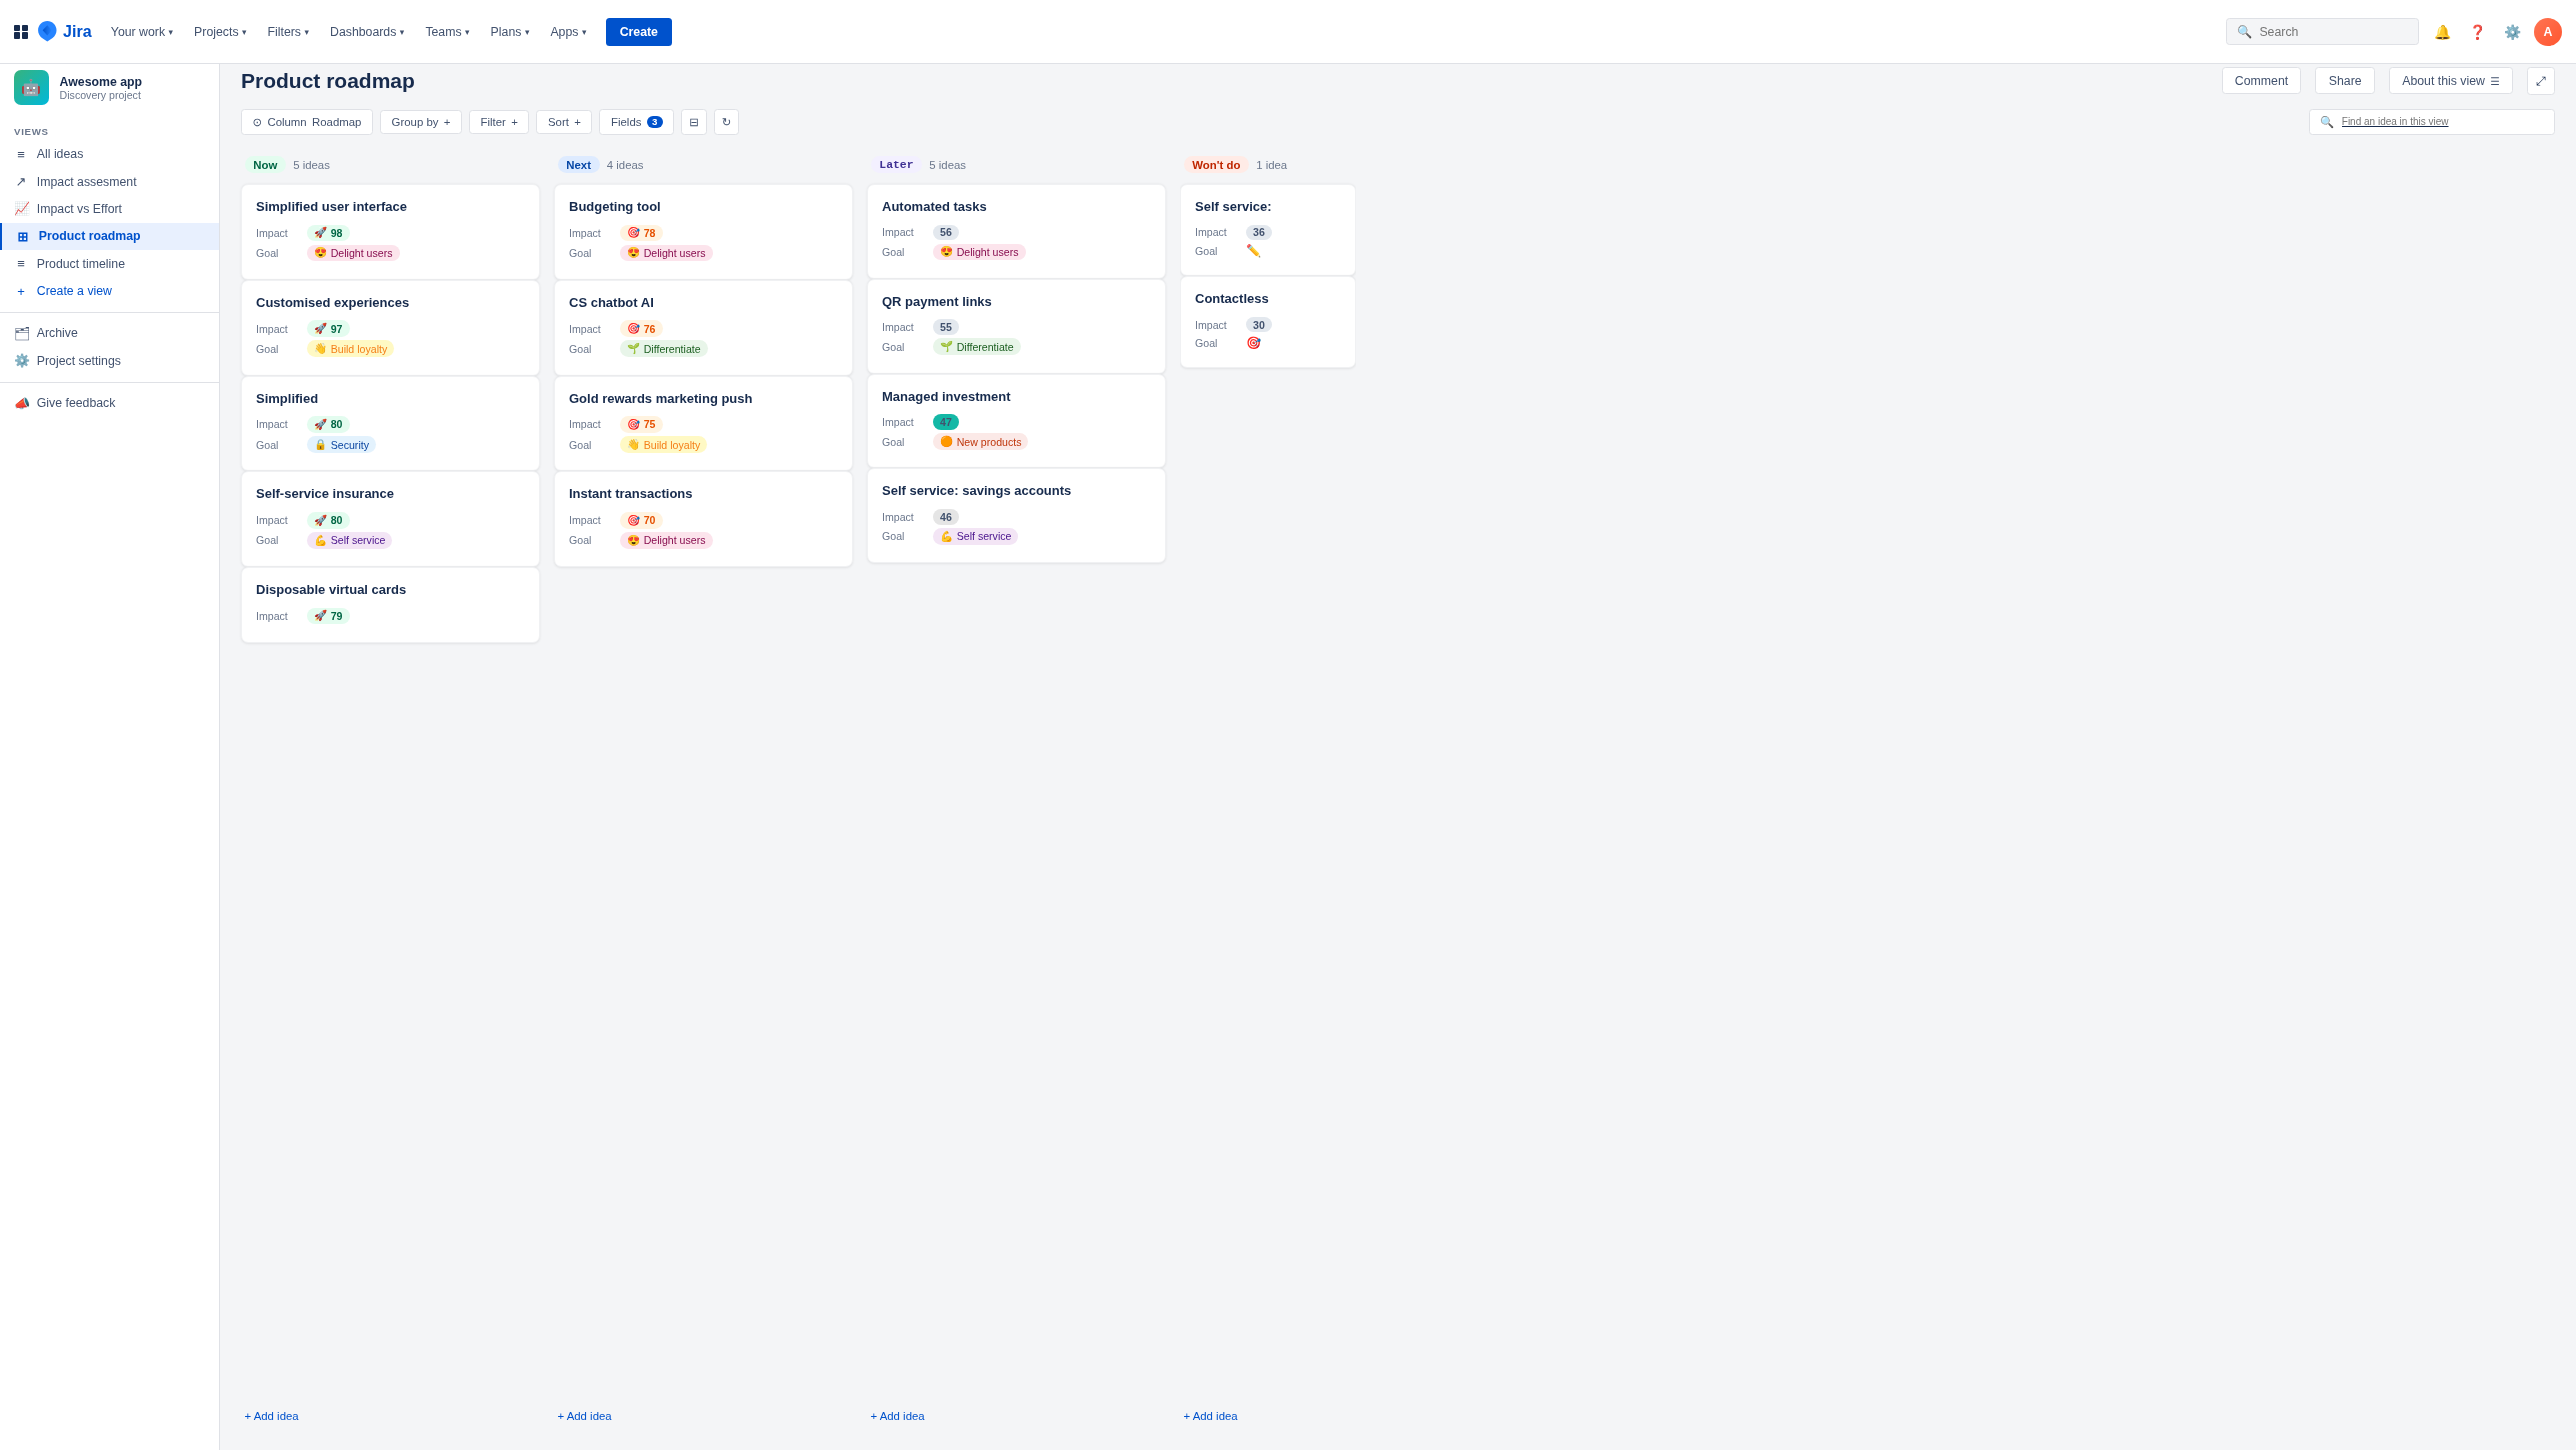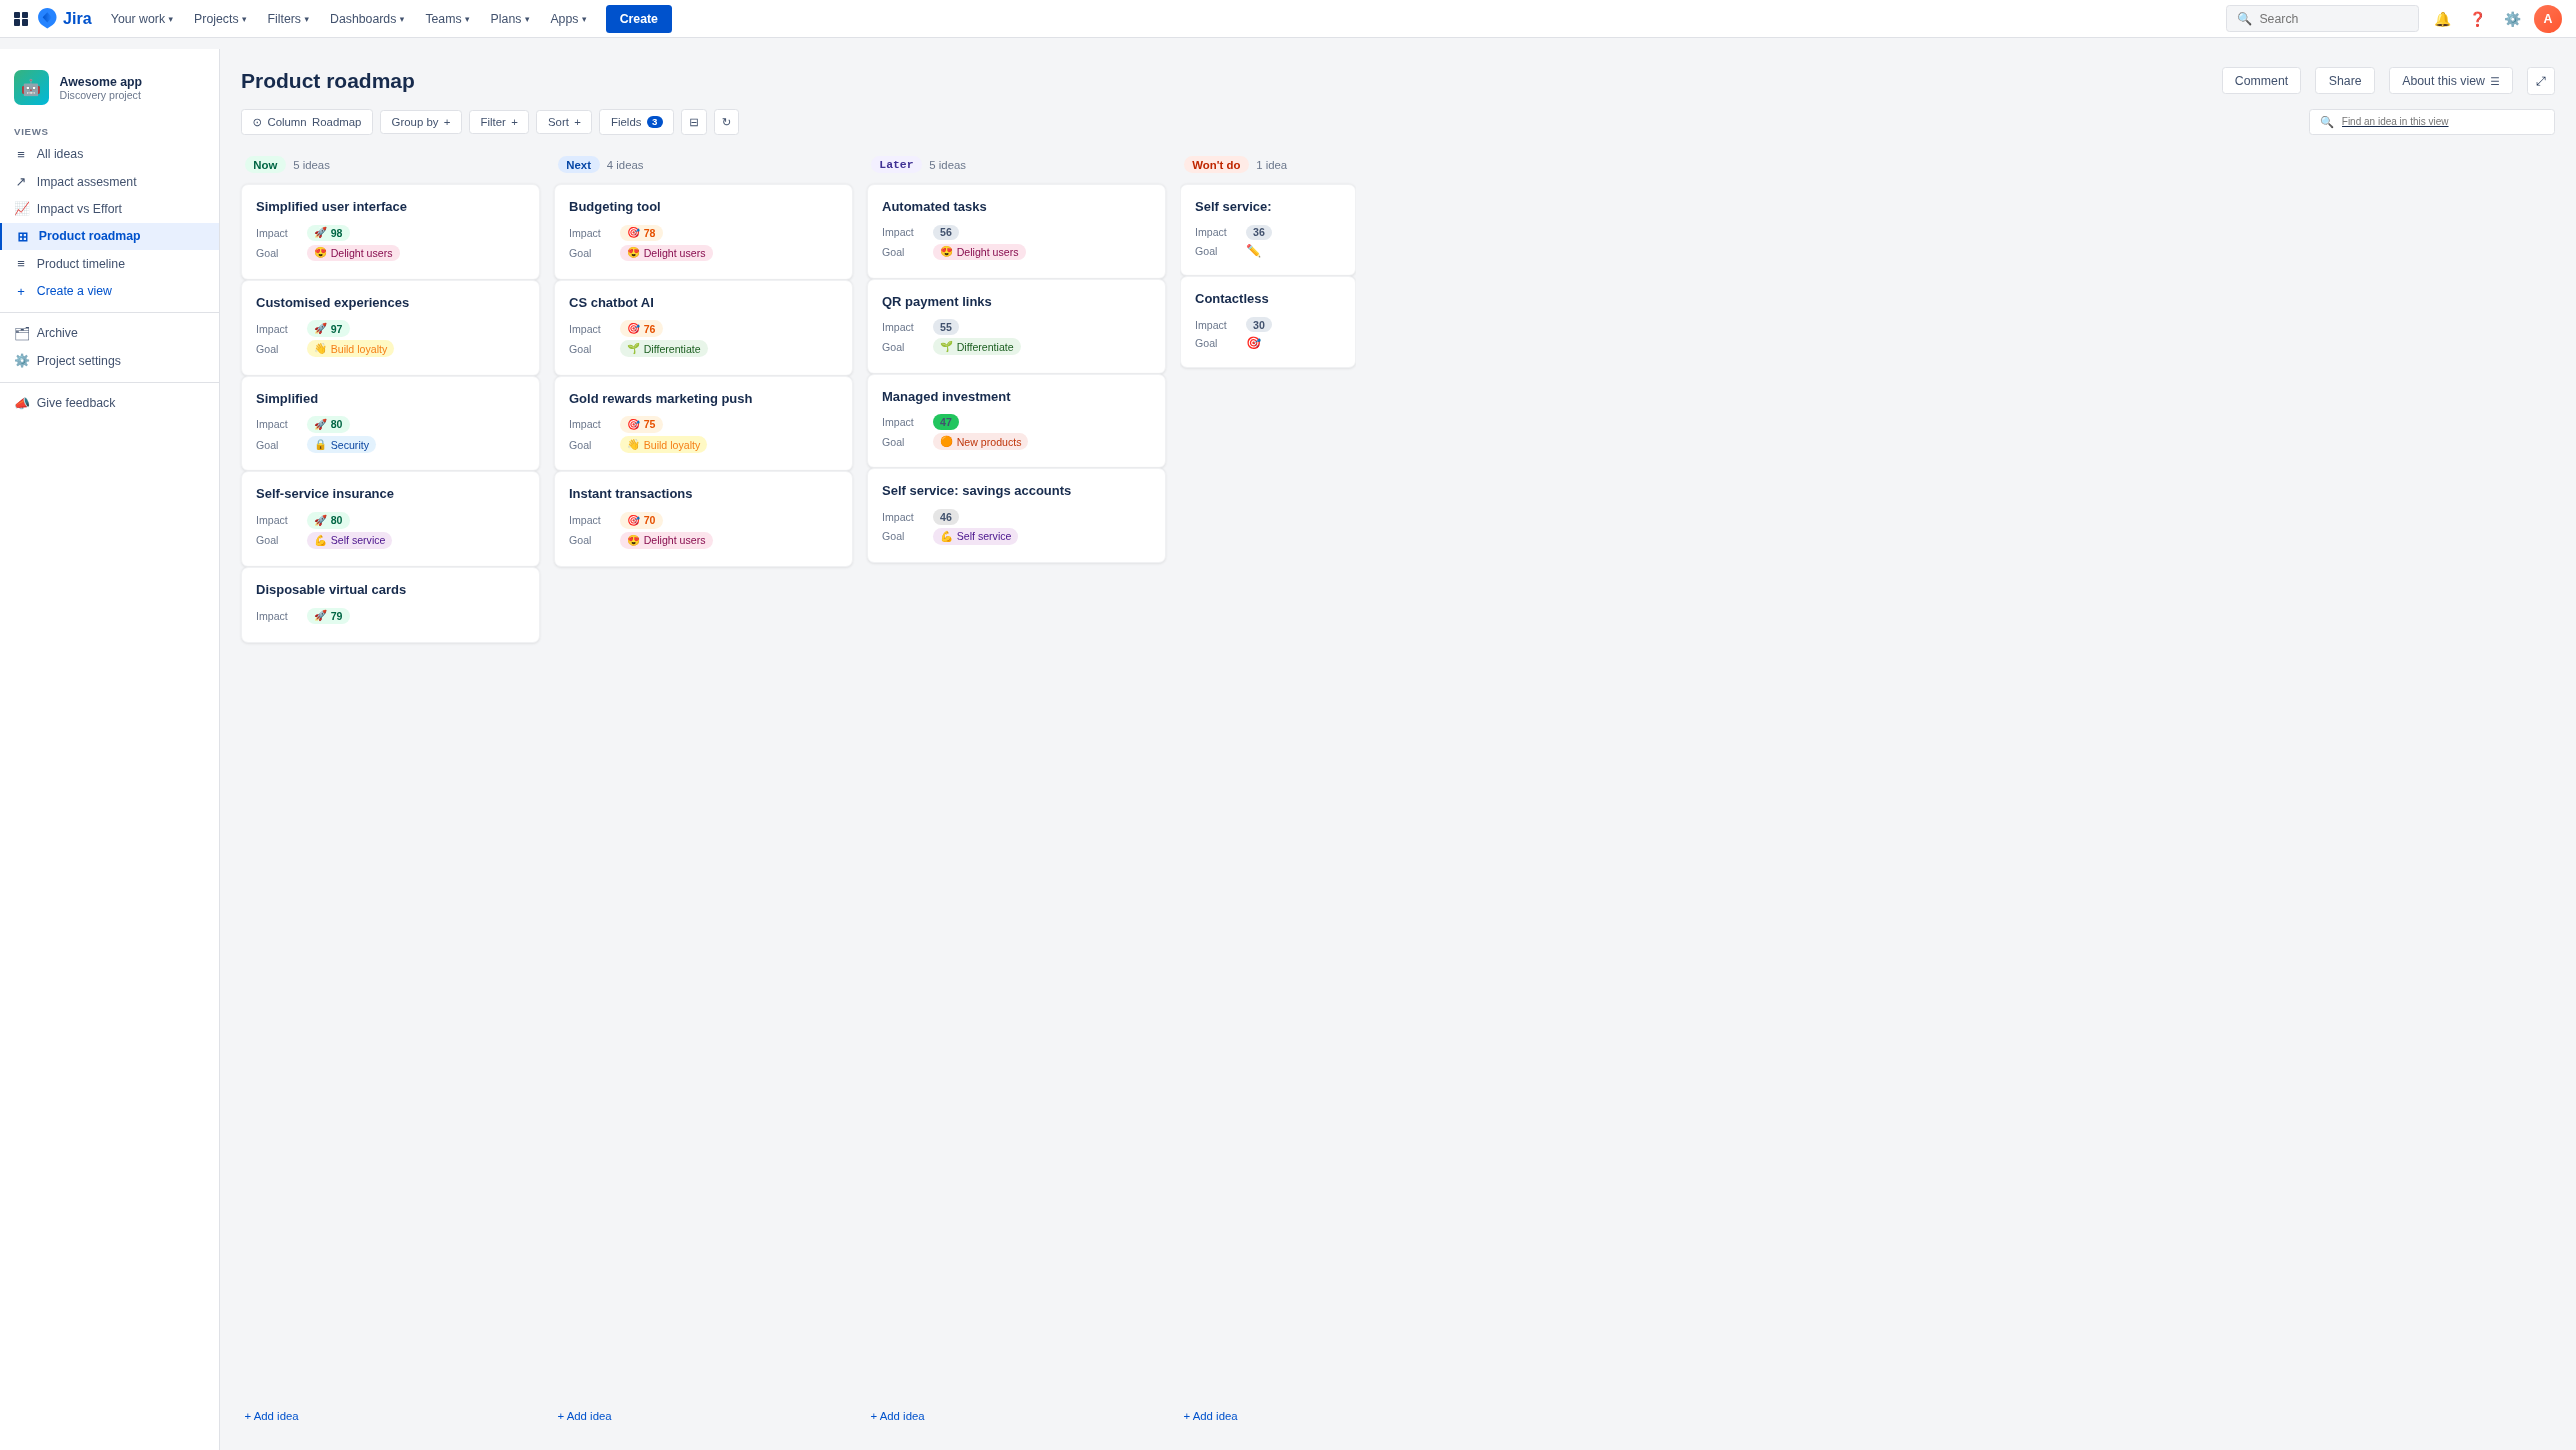--- a/index.html
+++ b/index.html
@@ -1,21 +1,21 @@
 <!DOCTYPE html>
 <html style="font-size:14px"><head>
   <meta charset="utf-8">
   <style>
     * { box-sizing: border-box; margin: 0; padding: 0; }
     body { font-family: -apple-system, BlinkMacSystemFont, 'Segoe UI', sans-serif; background: #f4f5f7; color: #172b4d; font-size: 12.3px; }
 
     
     .top-nav {
       display: flex; align-items: center; background: #fff; border-bottom: 0.9px solid #dfe1e6;
-      padding: 0 14px; height: 38px; gap: 3.5px; position: fixed; top: 0; left: 0; right: 0; z-index: 100;
+      padding: 0 14px; height: 64px; gap: 3.5px; position: fixed; top: 0; left: 0; right: 0; z-index: 100;
     }
     .nav-logo { display: flex; align-items: center; gap: 7px; margin-right: 7px; }
     .nav-logo-grid { display: grid; grid-template-columns: 1fr 1fr; gap: 1.8px; width: 14px; height: 14px; }
     .nav-logo-grid span { background: #172b4d; border-radius: 0.9px; display: block; }
     .jira-logo { color: #0052cc; font-weight: 700; font-size: 16px; display: flex; align-items: center; gap: 3.5px; }
     .jira-logo svg { width: 24.6px; height: 24.6px; }
     .nav-item { padding: 5.3px 8.8px; border-radius: 3.5px; cursor: pointer; color: #42526e; font-size: 12.3px; white-space: nowrap; display: flex; align-items: center; gap: 3.5px; }
     .nav-chevron { font-size: 8.8px; }
     .create-btn { background: #0052cc; color: #fff; border: none; padding: 7px 14px; border-radius: 3.5px; font-weight: 600; cursor: pointer; font-size: 12.3px; margin: 0 7px; }
     .nav-spacer { flex: 1; }
@@ -475,21 +475,21 @@
                 <span>🌱</span>
                 <span>Differentiate</span>
               </span>
             </div>
           </div>
 
           <div class="card">
             <div class="card-title">Managed investment</div>
             <div class="card-field">
               <span class="card-label">Impact</span>
-              <span class="impact-badge" style="background:#22c55e; color:#42526e;">
+              <span class="impact-badge" style="background:#14b8a6; color:#42526e;">
                 <span>47</span>
               </span>
             </div>
             <div class="card-field">
               <span class="card-label">Goal</span>
               <span class="goal-tag goal-newproducts">
                 <span>🟠</span>
                 <span>New products</span>
               </span>
             </div>

